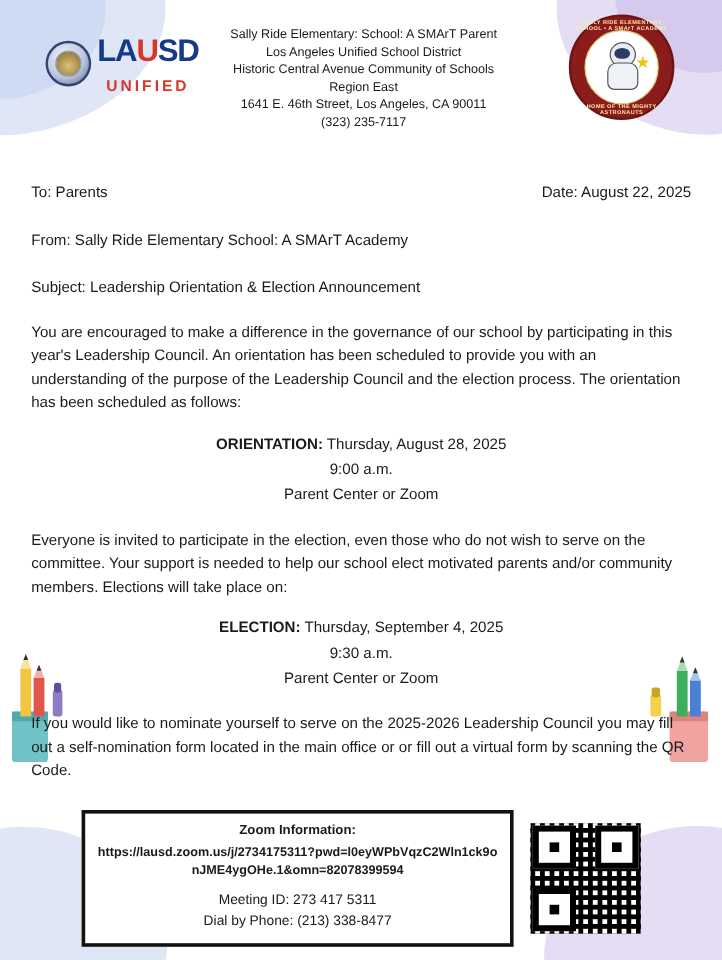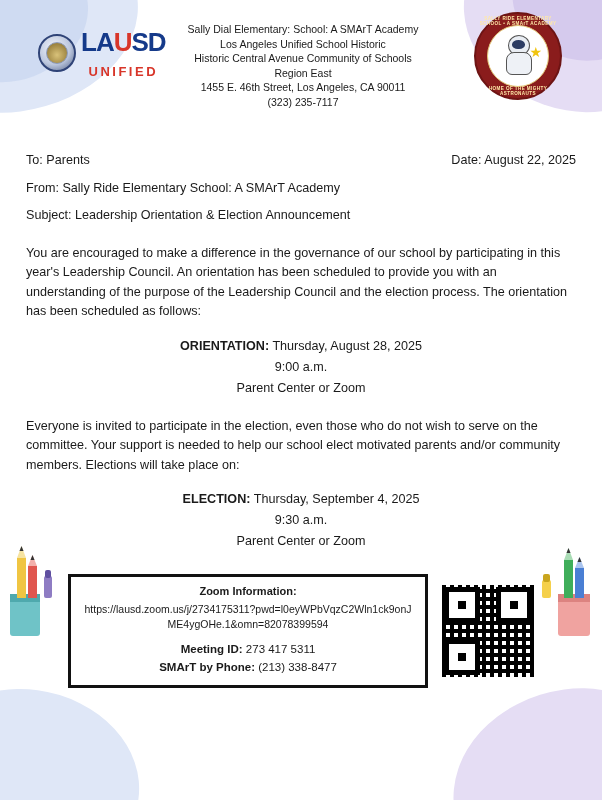--- a/index.html
+++ b/index.html
@@ -192,21 +192,21 @@
     z-index: 5;
     padding: 0 26px;
     font-size: 12.6px;
     line-height: 19.5px;
   }
   .row-to-date {
     display: flex;
     justify-content: space-between;
     margin-top: 36px;
   }
-  .meta-line { margin-top: 8px; }
+  .meta-line { margin-top: 20px; }
   .para { margin-top: 18px; text-align: left; }
 
   .event-block {
     margin-top: 14px;
     text-align: center;
     line-height: 21px;
   }
   .event-block .ev-title { font-weight: bold; }
 
   
@@ -227,27 +227,28 @@
   }
   .zoom-title {
     font-weight: bold;
     font-size: 11px;
     margin-bottom: 5px;
   }
   .zoom-url {
     font-size: 10.5px;
     line-height: 15px;
     word-break: break-all;
+    font-weight: bold;
   }
   .zoom-line {
     font-size: 11.5px;
     line-height: 16px;
     margin-top: 2px;
   }
-  .zoom-line b { font-weight: bold; }
+  .zoom-line b { font-weight: normal; }
   .zoom-line.first { margin-top: 9px; }
 
   .qr {
     flex: 0 0 auto;
     width: 92px;
     align-self: center;
     margin-left: 4px;
   }
   .qr-img {
     width: 92px; height: 92px;
@@ -324,25 +325,25 @@
 
   <div class="logo-lausd">
     <div class="seal"></div>
     <div>
       <div class="lausd-word"><span>LA</span><span class="u-red">U</span><span>SD</span></div>
       <div class="lausd-sub">UNIFIED</div>
     </div>
   </div>
 
   <div class="header-text">
-    <div>Sally Dial Elementary: School: A SMArT Academy</div>
-    <div>Los Angeles Unified School Historic</div>
+    <div>Sally Ride Elementary: School: A SMArT Parent</div>
+    <div>Los Angeles Unified School District</div>
     <div>Historic Central Avenue Community of Schools</div>
     <div>Region East</div>
-    <div>1455 E. 46th Street, Los Angeles, CA 90011</div>
+    <div>1641 E. 46th Street, Los Angeles, CA 90011</div>
     <div>(323) 235-7117</div>
   </div>
 
   <div class="school-logo">
     <div class="ring"></div>
     <div class="ring-text-top">SALLY RIDE ELEMENTARY SCHOOL • A SMArT ACADEMY</div>
     <div class="ring-text-bot">HOME OF THE MIGHTY ASTRONAUTS</div>
     <div class="ring-inner">
       <div class="astro">
         <div class="helmet"></div>
@@ -375,32 +376,33 @@
 
   <div class="para">Everyone is invited to participate in the election, even those who do not wish to serve on the committee. Your support is needed to help our school elect motivated parents and/or community members. Elections will take place on:</div>
 
   <div class="event-block">
     <div><span class="ev-title">ELECTION:</span>
       <span>Thursday, September 4, 2025</span></div>
     <div>9:30 a.m.</div>
     <div>Parent Center or Zoom</div>
   </div>
 
+  <div class="para">If you would like to nominate yourself to serve on the 2025-2026 Leadership Council you may fill out a self-nomination form located in the main office or or fill out a virtual form by scanning the QR Code.</div>
 </div>
 
 <div class="zoom-wrap">
   <div class="zoom-box">
     <div class="zoom-title">Zoom Information:</div>
     <div class="zoom-url">https://lausd.zoom.us/j/2734175311?pwd=l0eyWPbVqzC2Wln1ck9onJME4ygOHe.1&amp;omn=82078399594</div>
     <div class="zoom-line first">
       <b>Meeting ID:</b>
       <span>273 417 5311</span>
     </div>
     <div class="zoom-line">
-      <b>SMArT by Phone:</b>
+      <b>Dial by Phone:</b>
       <span>(213) 338-8477</span>
     </div>
   </div>
 
   <div class="qr">
     <div class="qr-img">
       <div class="qr-corner-bl"></div>
     </div>
   </div>
 </div>

